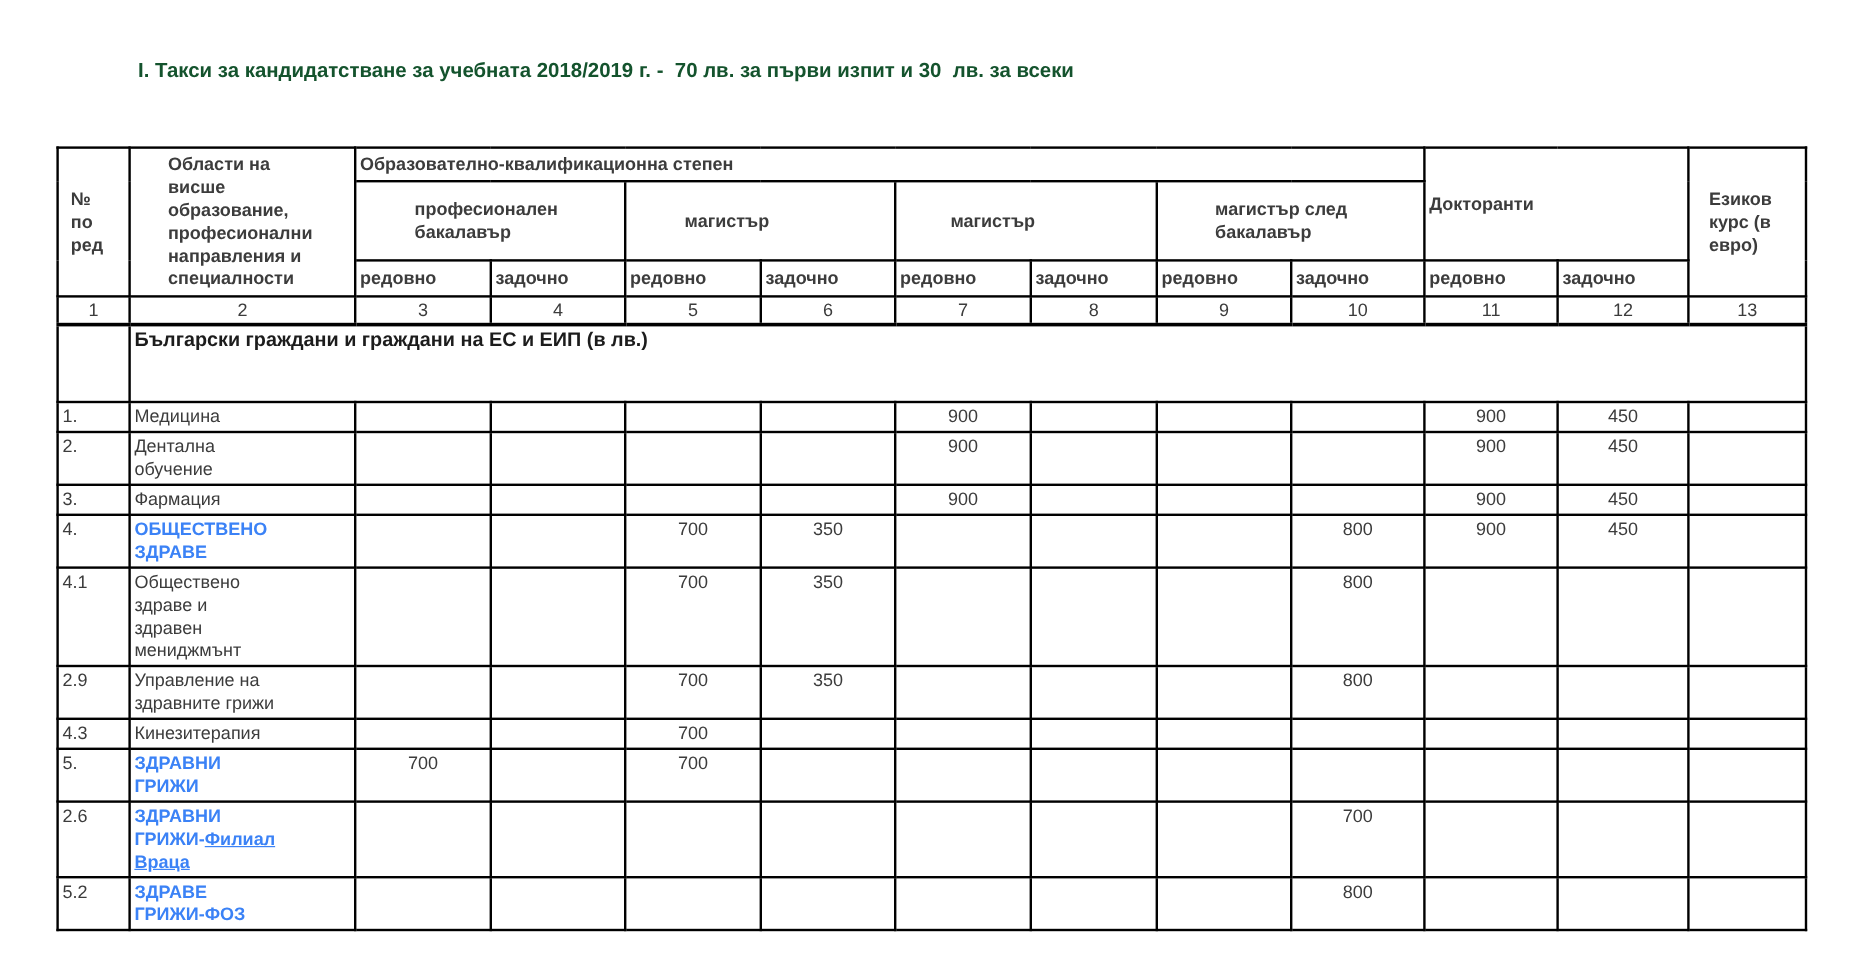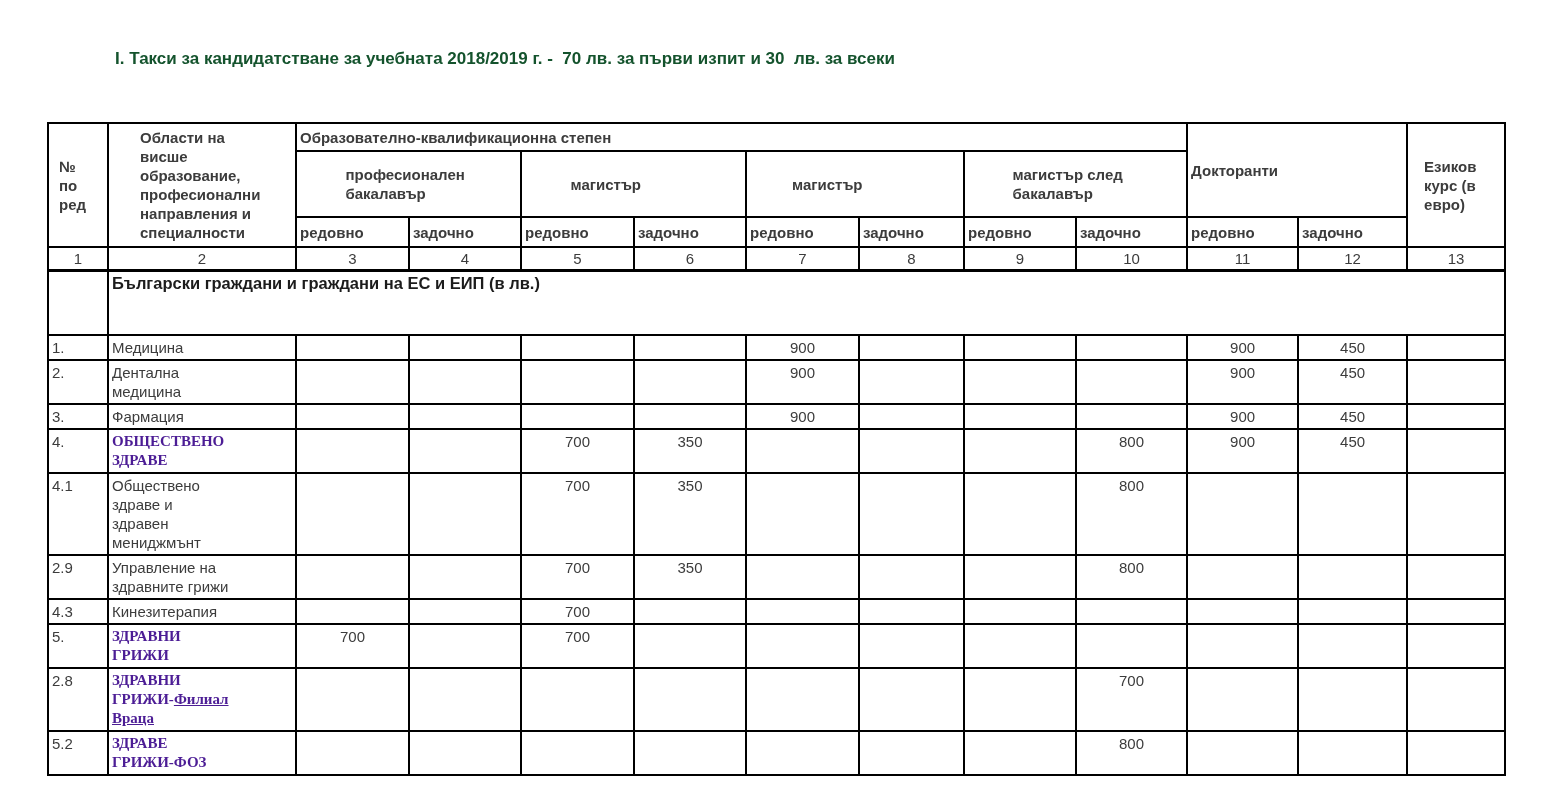--- a/index.html
+++ b/index.html
@@ -13,21 +13,21 @@
   tr.hrow td{text-align:left;vertical-align:middle;font-weight:bold;}
   .w36{max-width:38px;margin:4px auto;}
   .w122{max-width:124px;margin:0 auto;}
   .wgroup{max-width:126px;margin:0 auto;}
   .w62{max-width:64px;margin:0 auto;}
   tr.numrow td{text-align:center;border-bottom-width:3px;padding:1px 2px;}
   tr.secrow td{height:58px;}
   .sectext{font-weight:700;color:#1c1c1c;font-size:16.5px;padding-left:6px;padding-top:2px;}
   td.cno{vertical-align:middle;padding-left:10px;}
   td.cname .nm{max-width:118px;display:block;}
-  td.cname .bold{font-weight:700;color:#4c1d95;font-family:Liberation Serif, serif;}
+  td.cname .bold{font-weight:700;color:#3b82f6;}
   td.cname .und{text-decoration:underline;}
   td.cval{text-align:center;}
   .h-degree{height:22px;}
   .h-group{height:60px;}
   .h-mode{height:24px;}
 </style>
 </head>
 <body>
 
 <div class="page">
@@ -126,21 +126,21 @@
           <td class="cval"></td>
           <td class="cval"></td>
           <td class="cval"></td>
           <td class="cval">900</td>
           <td class="cval">450</td>
           <td class="cval"></td>
         </tr>
         <tr>
           <td class="cno">2.</td>
           <td class="cname">
-            <span class="nm"><span>Дентална медицина</span></span>
+            <span class="nm"><span>Дентална обучение</span></span>
           </td>
           <td class="cval"></td>
           <td class="cval"></td>
           <td class="cval"></td>
           <td class="cval"></td>
           <td class="cval">900</td>
           <td class="cval"></td>
           <td class="cval"></td>
           <td class="cval"></td>
           <td class="cval">900</td>
@@ -243,21 +243,21 @@
           <td class="cval"></td>
           <td class="cval"></td>
           <td class="cval"></td>
           <td class="cval"></td>
           <td class="cval"></td>
           <td class="cval"></td>
           <td class="cval"></td>
           <td class="cval"></td>
         </tr>
         <tr>
-          <td class="cno">2.8</td>
+          <td class="cno">2.6</td>
           <td class="cname">
             <span class="nm bold"><span>ЗДРАВНИ ГРИЖИ-</span><span class="und">Филиал Враца</span></span>
           </td>
           <td class="cval"></td>
           <td class="cval"></td>
           <td class="cval"></td>
           <td class="cval"></td>
           <td class="cval"></td>
           <td class="cval"></td>
           <td class="cval"></td>

